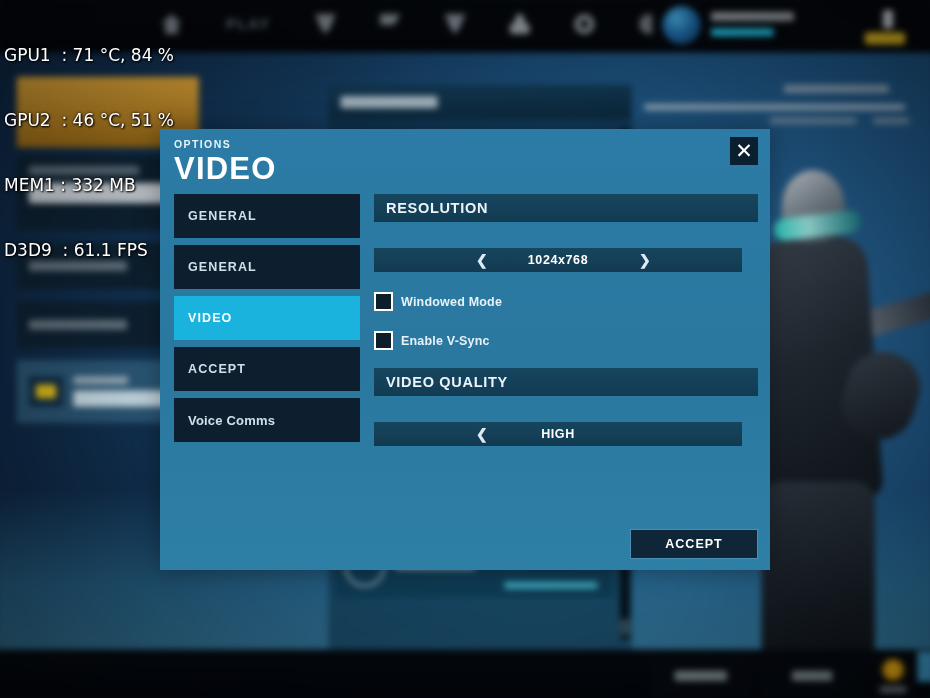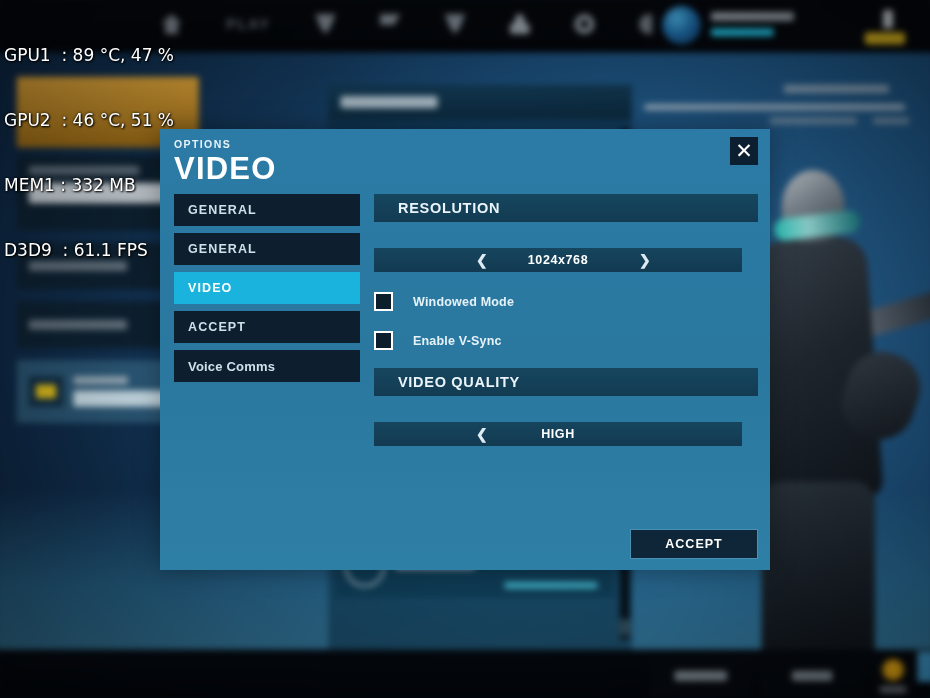--- a/index.html
+++ b/index.html
@@ -196,47 +196,47 @@
     position:absolute; right:12px; top:8px; width:28px; height:28px;
     background:#0c1f30; border:none; cursor:pointer;
     display:flex; align-items:center; justify-content:center;
     color:#ffffff; font-size:21px; font-weight:bold; line-height:1;
     font-family:"DejaVu Sans", sans-serif;
   }
 
   
   .tabs { position:absolute; left:14px; top:65px; width:186px; }
   .tab {
-    height:32px; margin-bottom:7px; background:#0d1f2e;
+    height:44px; margin-bottom:7px; background:#0d1f2e;
     display:flex; align-items:center; padding-left:14px;
     color:#cfe0ea; font-size:12.5px; letter-spacing:1.1px; font-weight:bold;
     cursor:pointer;
   }
   .tab.active { background:#1ab3dd; color:#ffffff; }
   .tab.mixed { letter-spacing:.2px; font-weight:bold; font-size:13px;text-align:right; }
 
   
   .pane { position:absolute; left:214px; top:65px; width:384px; }
   .sec-hd {
     height:28px; background:linear-gradient(180deg,#16465f 0%,#123b52 100%);
-    display:flex; align-items:center; padding-left:24px;
+    display:flex; align-items:center; padding-left:12px;
     color:#eaf4fa; font-size:14.5px; font-weight:bold; letter-spacing:.7px;
   }
   .stepper {
     margin:26px 0 0 0; height:24px; width:368px;
     background:linear-gradient(180deg,#16455e 0%,#123a51 100%);
     display:flex; align-items:center; position:relative; cursor:pointer;
   }
   .stepper .arrow-l { position:absolute; left:102px; color:#dfeaf2; font-size:14px; font-weight:bold; }
   .stepper .arrow-r { position:absolute; left:265px; color:#dfeaf2; font-size:14px; font-weight:bold; }
   .stepper .val {
     position:absolute; left:0; right:0; text-align:center;
     color:#ffffff; font-size:12.5px; font-weight:bold; letter-spacing:.6px;
   }
-  .chk-row { display:flex; align-items:center; gap:20px; margin-top:20px; cursor:pointer; }
+  .chk-row { display:flex; align-items:center; gap:8px; margin-top:20px; cursor:pointer; }
   .chk-box {
     width:19px; height:19px; background:#0c1d2c; border:2px solid #ffffff;
     flex:0 0 auto;
   }
   .chk-label { color:#e6f2f8; font-size:12.5px; font-weight:bold; letter-spacing:.2px; }
   .sec-hd.second { margin-top:18px; }
 
   #accept-btn {
     position:absolute; left:470px; top:400px; width:128px; height:30px;
     background:#0e2637; border:1px solid #4a90b5; cursor:pointer;
@@ -339,21 +339,21 @@
         <i></i>
         <u></u>
       </div>
     <div class="bot-tail"></div>
   </div>
 
   <div class="bg-vign"></div>
 </div>
 
 <div id="osd">
-  <span class="row">GPU1  : 89 °C, 47 %</span>
+  <span class="row">GPU1  : 71 °C, 84 %</span>
   <span class="row">GPU2  : 46 °C, 51 %</span>
   <span class="row">MEM1 : 332 MB</span>
   <span class="row">D3D9  : 61.1 FPS</span>
 </div>
 
 <div id="dialog">
 
   <div class="dlg-kicker">OPTIONS</div>
   <div class="dlg-title">VIDEO</div>
   <button id="close-btn">✕</button>

